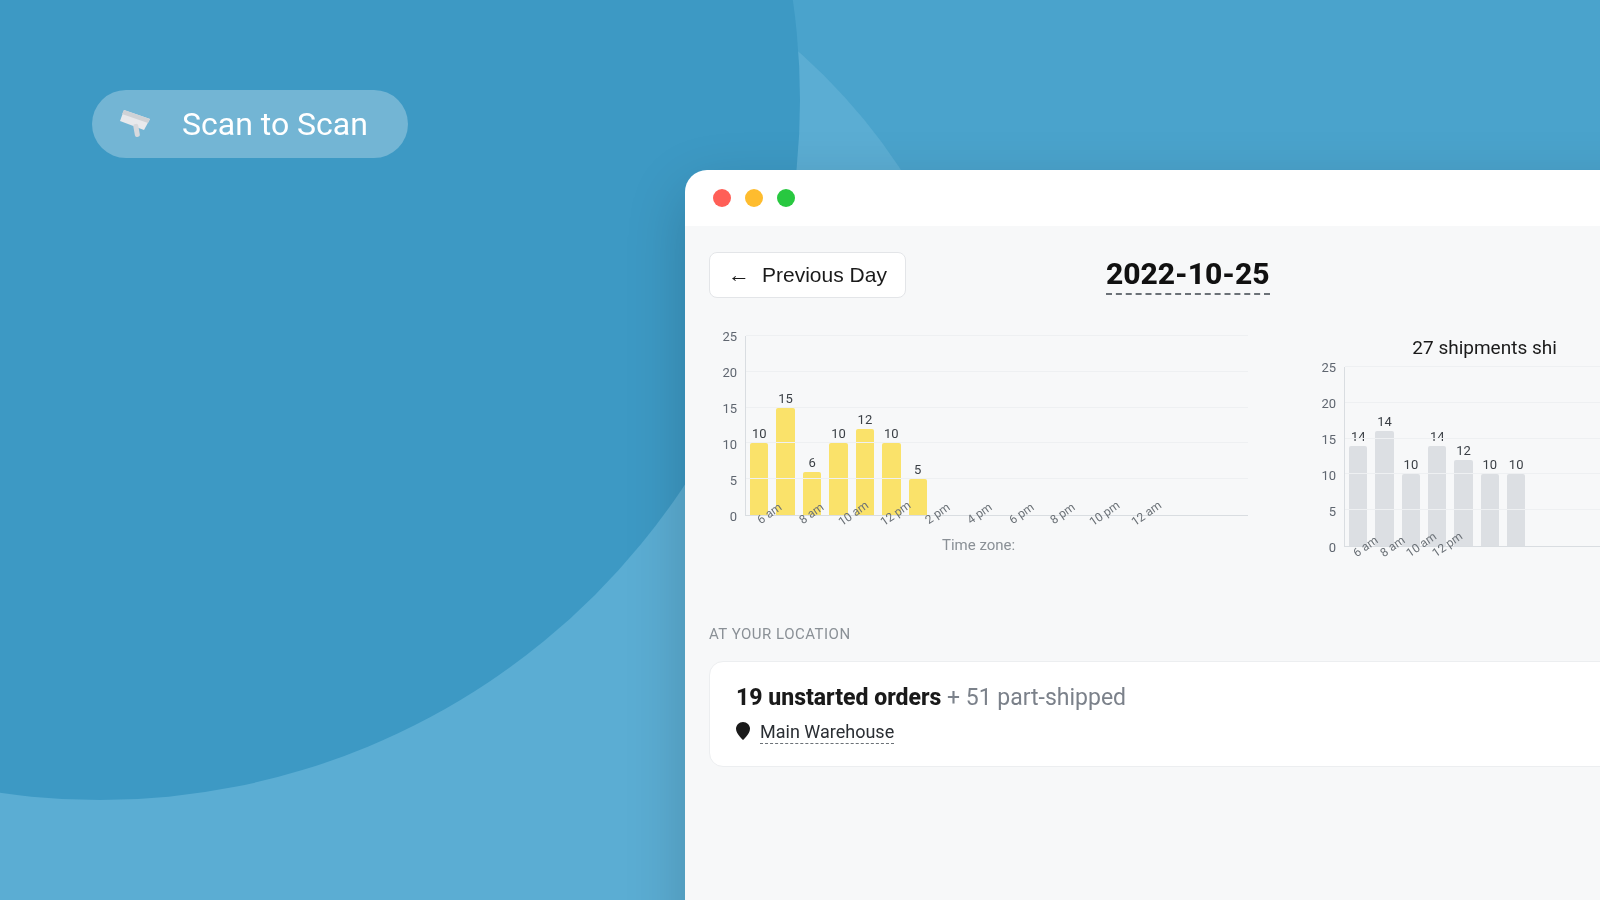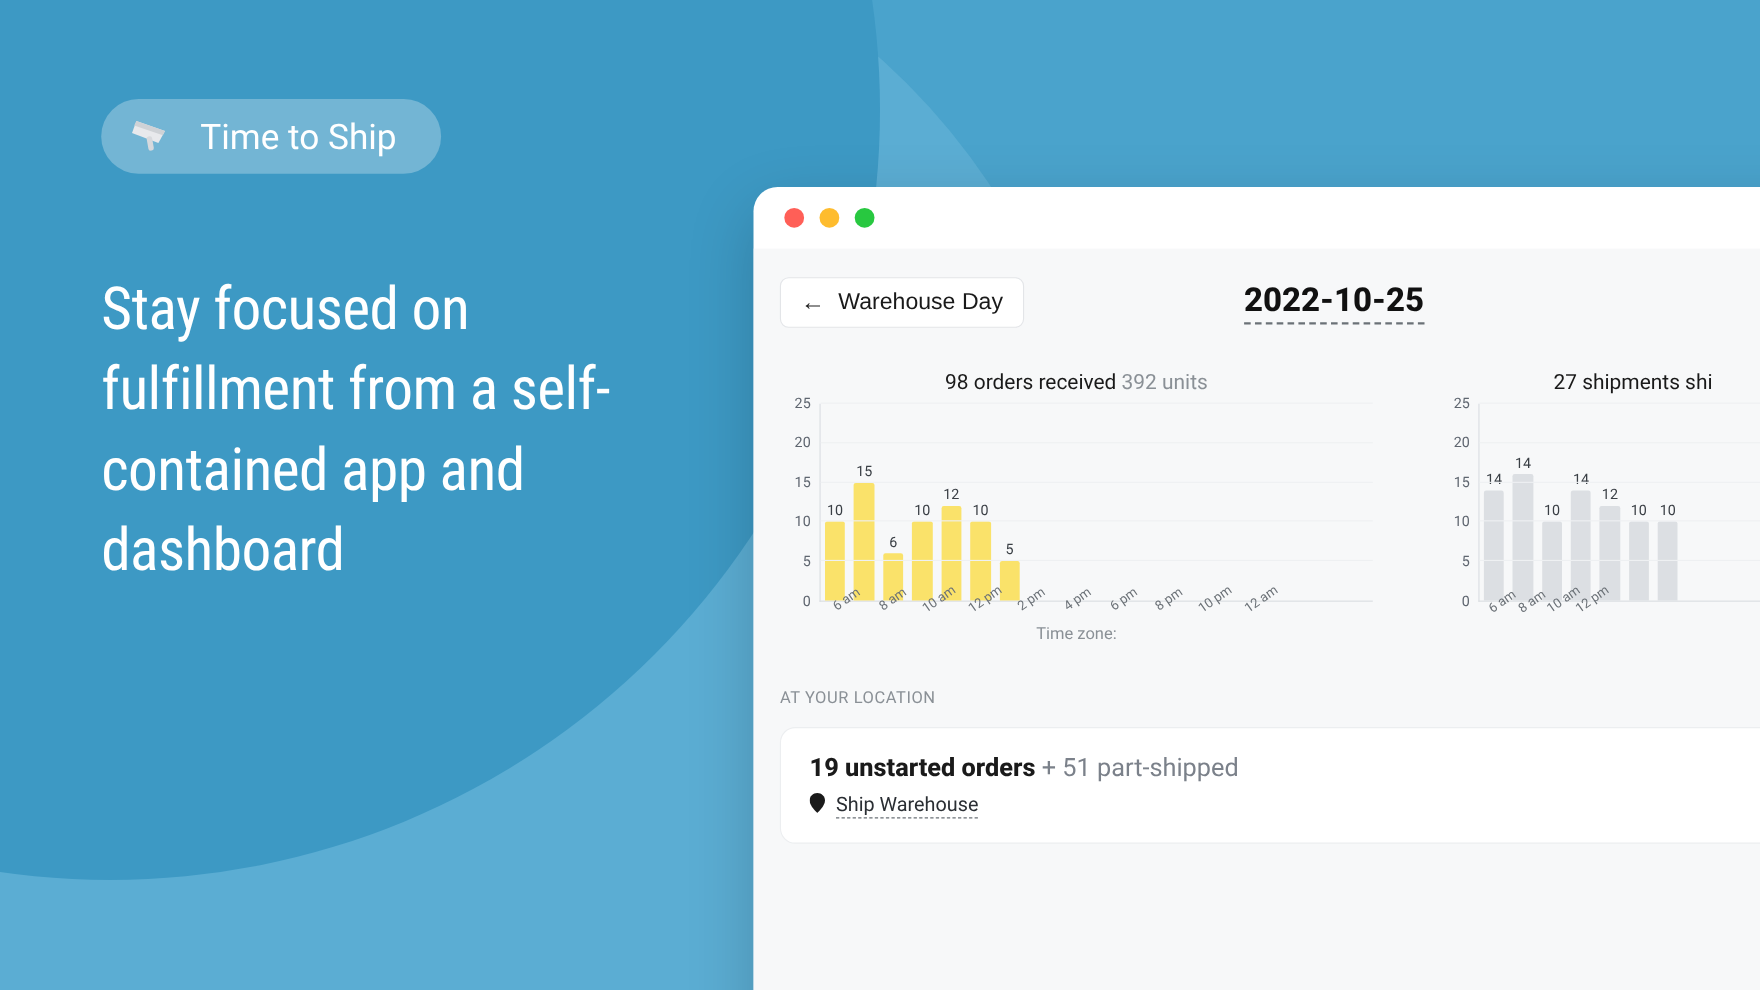--- a/index.html
+++ b/index.html
@@ -242,47 +242,43 @@
 <div class="stage">
 
   <div class="pill">
     <span class="icon">
       <svg viewBox="0 0 44 44">
         <path d="M10 8 L36 17 L30 28 L6 19 Z" fill="#e8e9ec"></path>
         <path d="M10 8 L36 17 L34 21 L8 12 Z" fill="#cfd2d6"></path>
         <rect x="20" y="22" width="5" height="13" rx="2" fill="#d7d9dd" transform="rotate(-10 22 28)"></rect>
       </svg>
     </span>
-    <span>Time to Ship</span>
+    <span>Scan to Scan</span>
   </div>
 
-  <div class="headline">Stay focused on fulfillment from a self-contained app and dashboard</div>
 
   <div class="window">
     <div class="titlebar">
       <span class="dot red"></span>
       <span class="dot yellow"></span>
       <span class="dot green"></span>
     </div>
 
     <div class="content">
       <div class="toprow">
         <button class="prev-btn">
           <span class="arrow">←</span>
-          <span>Warehouse Day</span>
+          <span>Previous Day</span>
         </button>
         <span class="date">2022-10-25</span>
       </div>
 
       <div class="charts-row">
 
         <div class="chart">
-          <div class="chart-title">
-            <span>98 orders received </span><span class="muted">392 units</span>
-          </div>
           <div class="plot">
             <div class="yaxis" id="yaxis-left">
                 <div class="tick" style="bottom: 0%;">0</div>
                 <div class="tick" style="bottom: 20%;">5</div>
                 <div class="tick" style="bottom: 40%;">10</div>
                 <div class="tick" style="bottom: 60%;">15</div>
                 <div class="tick" style="bottom: 80%;">20</div>
                 <div class="tick" style="bottom: 100%;">25</div>
               </div>
             <div class="plotarea" id="plot-left">
@@ -416,19 +412,19 @@
       <div class="card">
         <div class="card-title">
           <span class="strong">19 unstarted orders</span><span class="muted2"> + 51 part-shipped</span>
         </div>
         <div class="loc">
           <span class="pin">
             <svg width="14" height="18" viewBox="0 0 14 18">
                 <path d="M7 0C3.1 0 0 3 0 6.8 0 12 7 18 7 18s7-6 7-11.2C14 3 10.9 0 7 0z" fill="#1a1a1a"></path>
               </svg>
           </span>
-          <span class="name">Ship Warehouse</span>
+          <span class="name">Main Warehouse</span>
         </div>
       </div>
 
     </div>
   </div>
 </div>
 
 </body></html>

